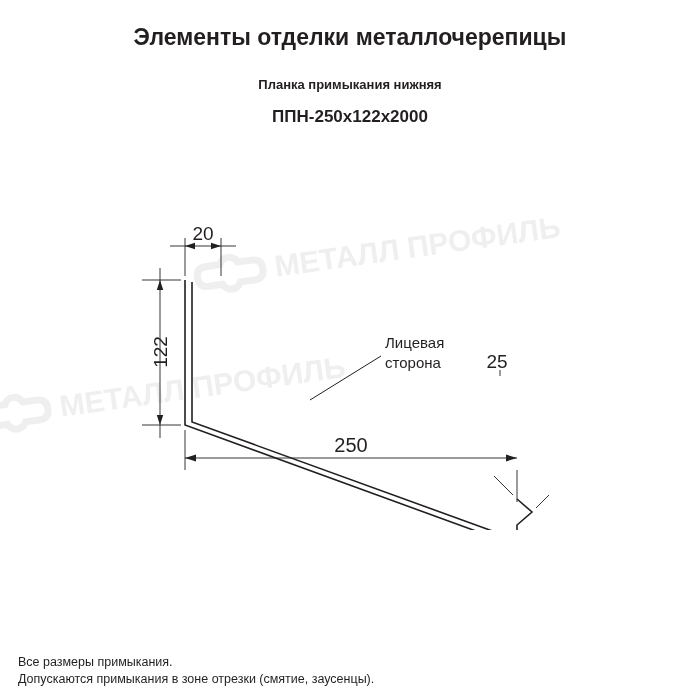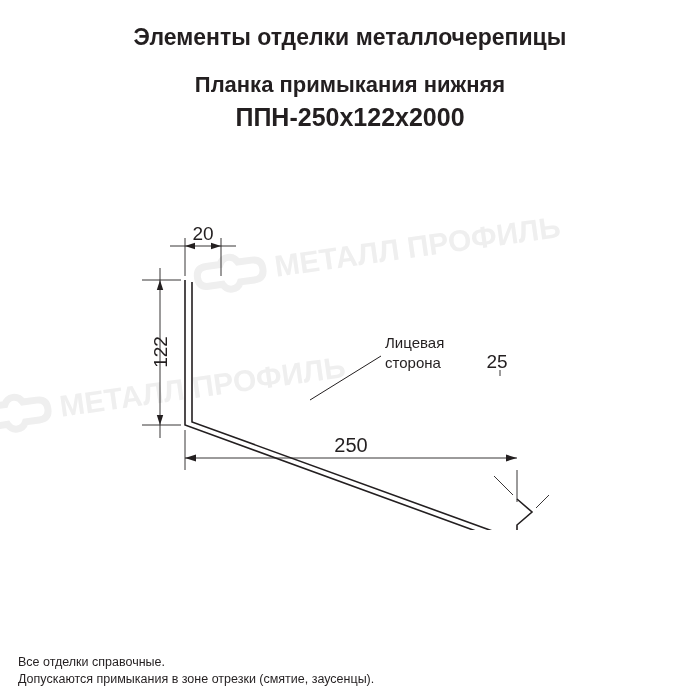--- a/index.html
+++ b/index.html
@@ -29,28 +29,28 @@
     text-align: center;
   }
   .main-title {
     font-size: 23px;
     font-weight: bold;
     letter-spacing: 0px;
     margin: 0;
     line-height: 30px;
   }
   .sub-title {
-    font-size: 22px;
+    font-size: 13px;
     font-weight: bold;
     margin: 0;
     margin-top: 20px;
     line-height: 26px;
   }
   .sub-title2 {
-    font-size: 25px;
+    font-size: 17px;
     font-weight: bold;
     margin: 0;
     margin-top: 6px;
     line-height: 26px;
   }
   .drawing {
     position: absolute;
     top: 150px;
     left: 0;
     width: 700px;
@@ -146,17 +146,17 @@
       <g stroke="#231f20" stroke-width="1" fill="none">
         <line x1="310" y1="250" x2="381" y2="206"></line>
       </g>
       <text x="385" y="198" font-size="15" fill="#231f20" font-family="Liberation Sans, sans-serif">Лицевая</text>
       <text x="385" y="218" font-size="15" fill="#231f20" font-family="Liberation Sans, sans-serif">сторона</text>
 
     </svg>
   </div>
 
   <div class="footer">
-    <div>Все отделки справочные.</div>
+    <div>Все размеры примыкания.</div>
     <div>Допускаются примыкания в зоне отрезки (смятие, заусенцы).</div>
   </div>
 
 </div>
 
 </body></html>

